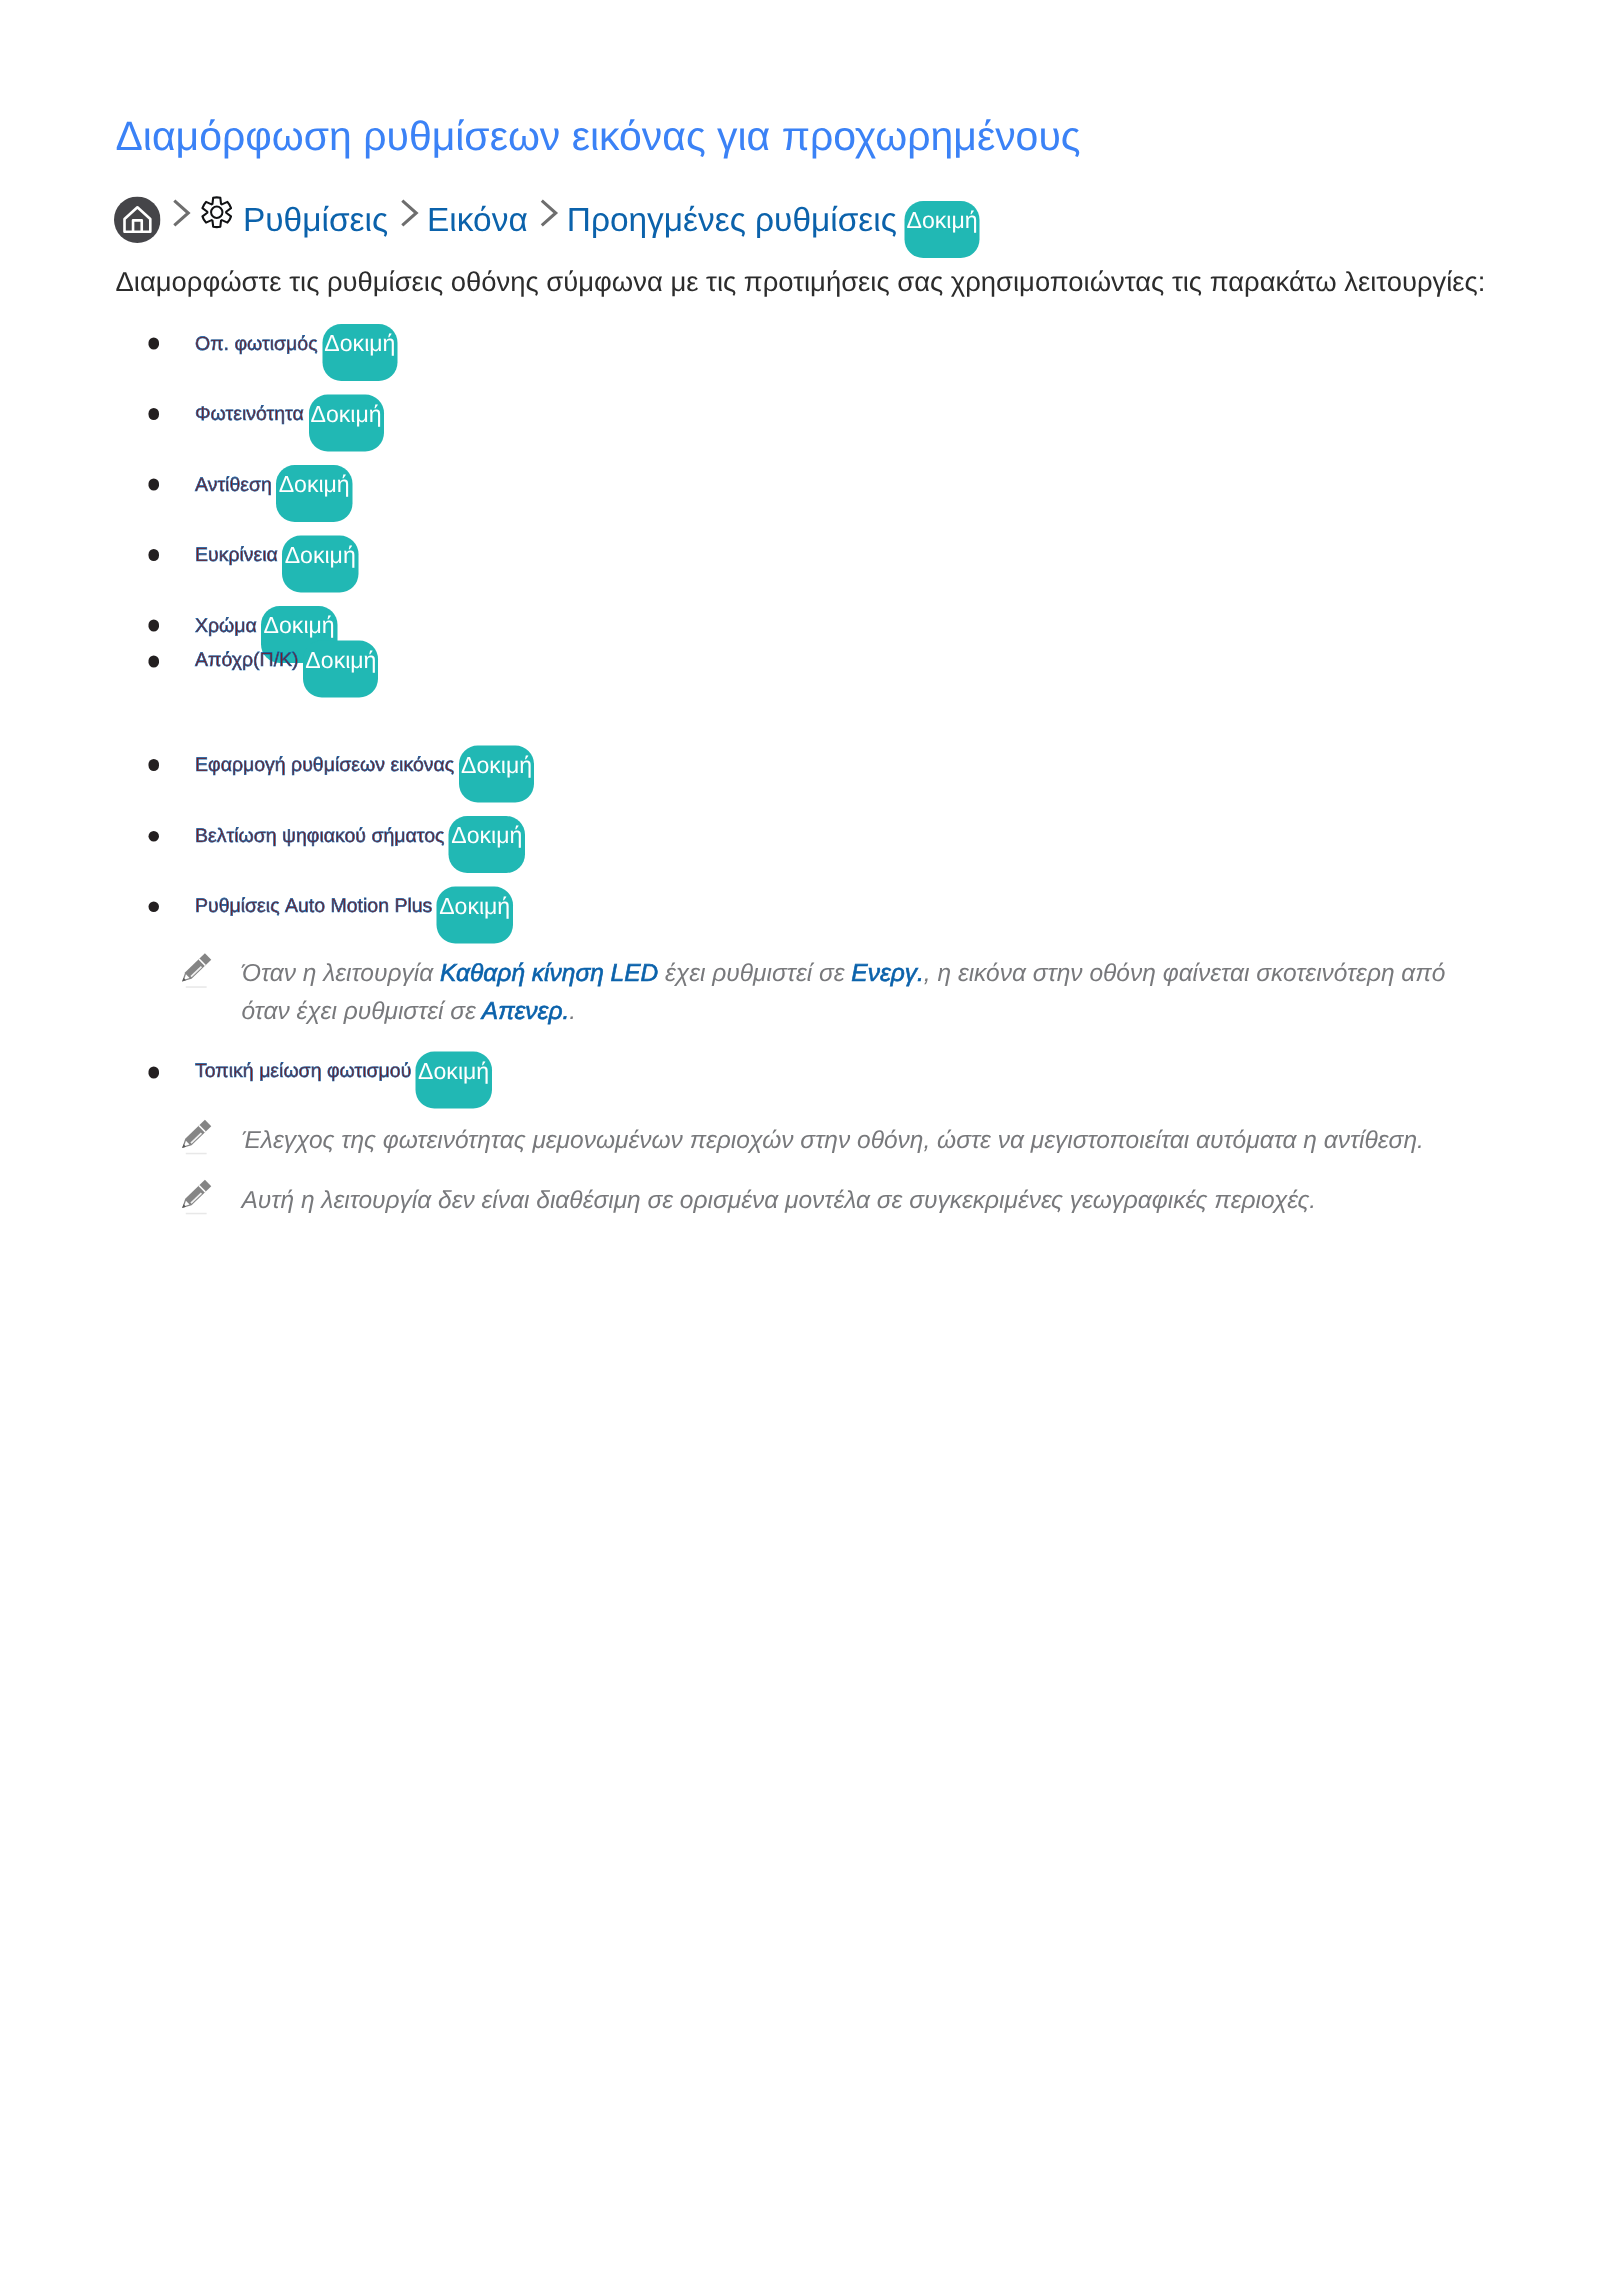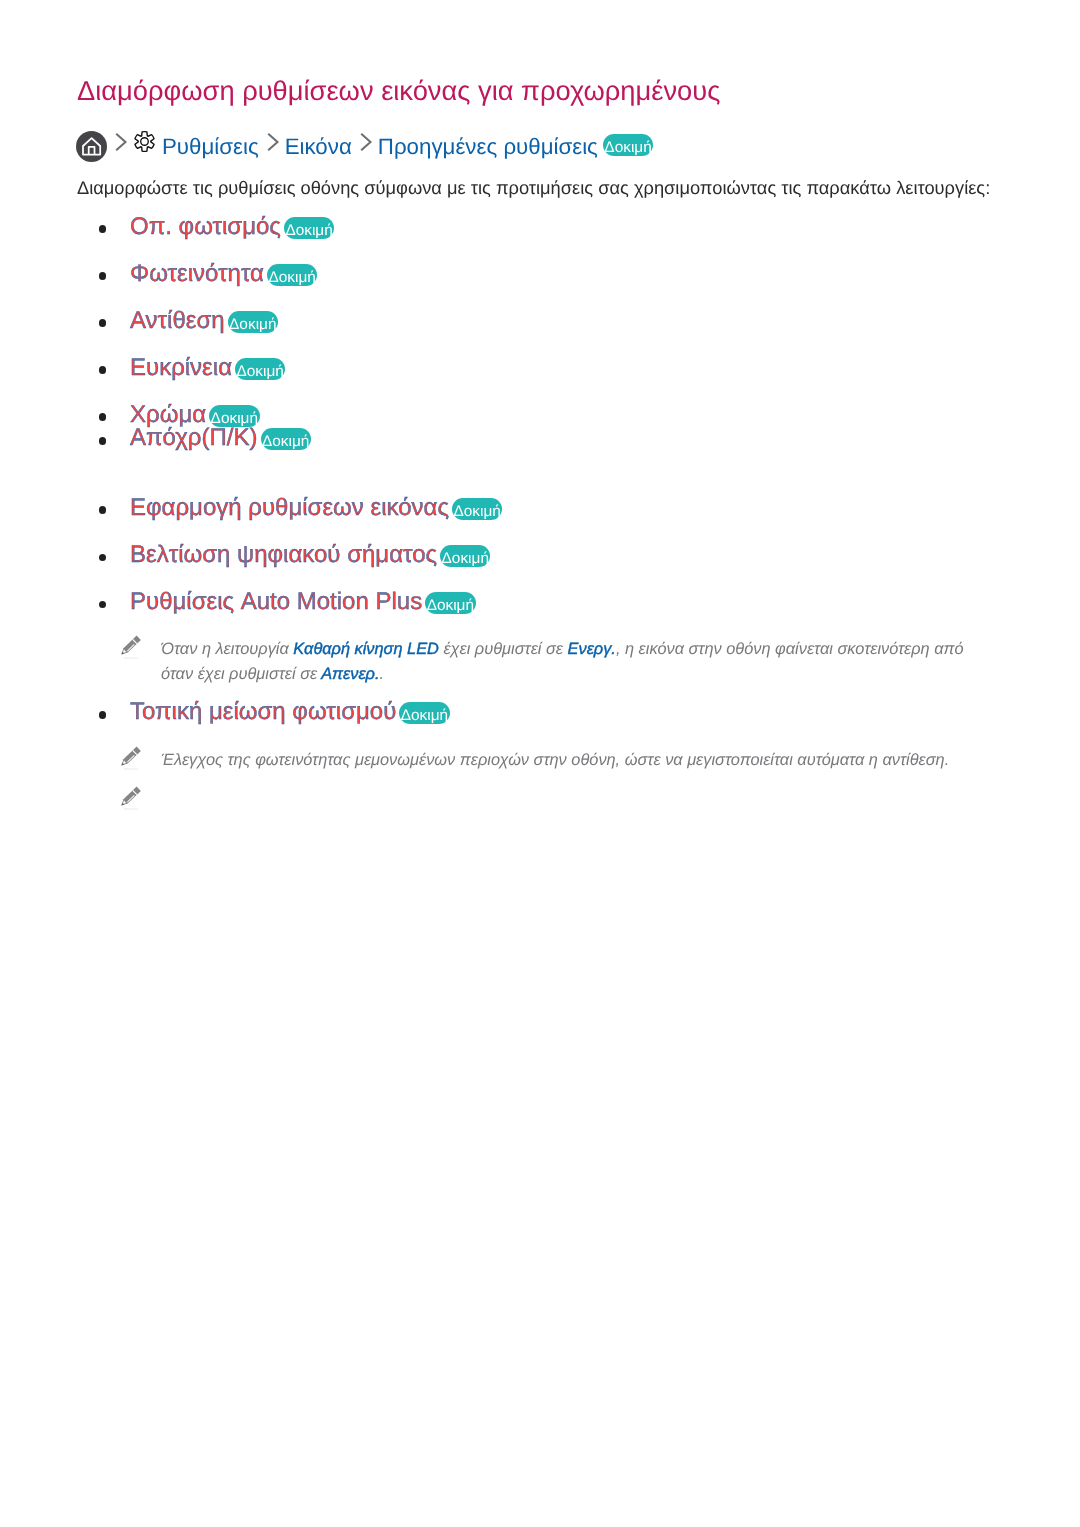--- a/index.html
+++ b/index.html
@@ -3,48 +3,48 @@
 <meta charset="utf-8">
 <style>
   html,body{margin:0;padding:0;background:#ffffff;}
   body{width:1080px;height:1527px;
        font-family:"Liberation Sans",sans-serif;
        -webkit-font-smoothing:antialiased;text-rendering:geometricPrecision;}
   .page{position:relative;width:1080px;height:1527px;overflow:hidden;background:#fff;}
 
   
   .title{position:absolute;left:77px;top:74px;
-         font-size:27.3px;line-height:34px;color:#be185d;font-weight:400;
+         font-size:27.3px;line-height:34px;color:#3b82f6;font-weight:400;
          white-space:nowrap;}
 
   
   .crumb{position:absolute;left:76px;top:131px;display:flex;align-items:flex-start;height:31px;}
   .crumb .home{width:31px;height:31px;flex:0 0 auto;display:block;}
   .crumb .sep{width:22px;height:22px;margin:0 2px;flex:0 0 auto;display:block;}
   .crumb .gear{width:23px;height:23px;flex:0 0 auto;margin:0 6px 0 0px;display:block;position:relative;top:-1.5px;}
   .crumb .ctext{font-size:22.3px;color:#0b62ab;line-height:31px;white-space:nowrap;font-weight:400;}
 
   
   .badge{display:inline-block;background:#21b8b4;color:#ffffff;
-         border-radius:12.5px;font-size:15.4px;line-height:27px;height:22px;
+         border-radius:12.5px;font-size:15.4px;line-height:27px;height:38px;
          padding:0 1.5px;overflow:visible;white-space:nowrap;position:relative;margin-left:6px;
          vertical-align:baseline;top:2px;}
   .crumb .badge{margin-left:5px;top:3px;}
   .li .badge{top:-1px;margin-left:3px;}
 
   
   .intro{position:absolute;left:77px;top:174.5px;font-size:18.3px;line-height:26px;
          color:#2c2c2c;white-space:nowrap;}
 
   
   .list{position:absolute;left:75px;top:0;width:935px;}
   .li{position:relative;height:24px;padding-left:55px;
       font-size:16.8px;line-height:24px;white-space:nowrap;}
   .li .dot{position:absolute;left:23.5px;top:8.8px;width:7.8px;height:7.8px;border-radius:50%;background:#231f20;}
-  .li .lbl{font-size:24px;color:#ef4444;font-weight:400;line-height:24px;white-space:nowrap;
+  .li .lbl{font-size:13px;color:#7f1d1d;font-weight:400;line-height:24px;white-space:nowrap;
            -webkit-text-stroke:0.42px #0b62ab;position:relative;top:-2px;}
 
   
   .note{position:relative;font-style:italic;}
   .note .pen{position:absolute;left:40px;top:-4.8px;width:29px;height:29px;display:block;}
   .note .ntext{display:block;margin-left:86px;width:830px;font-size:16.35px;line-height:25.4px;color:#78797c;}
 
   .note .ntext b{color:#0b62ab;font-weight:400;-webkit-text-stroke:0.42px #0b62ab;}
   .row{position:absolute;left:0;width:935px;}
 
@@ -174,16 +174,17 @@
         <g transform="rotate(46 10 10)">
           <path d="M7.95 1.2 H12.15 V13.8 L10.05 17.8 L7.95 13.8 Z" fill="#858585"></path>
           <rect x="7.95" y="4.6" width="4.2" height="0.75" fill="#ffffff"></rect>
           <rect x="10.85" y="6.6" width="0.8" height="6.7" fill="#f0f0f0"></rect>
           <path d="M8.85 14.2 L11.25 14.2 L10.05 16.5 Z" fill="#ffffff"></path>
           <path d="M9.25 16.1 L10.85 16.1 L10.05 17.8 Z" fill="#5a5a5a"></path>
         </g>
         <rect x="6.1" y="17.6" width="9.6" height="0.7" fill="#e8e8e8"></rect>
       </svg>
     </span>
+    <span class="ntext">Αυτή η λειτουργία δεν είναι διαθέσιμη σε ορισμένα μοντέλα σε συγκεκριμένες γεωγραφικές περιοχές.</span>
   </div>
     </div>
 
 </div>
 
 </body></html>

